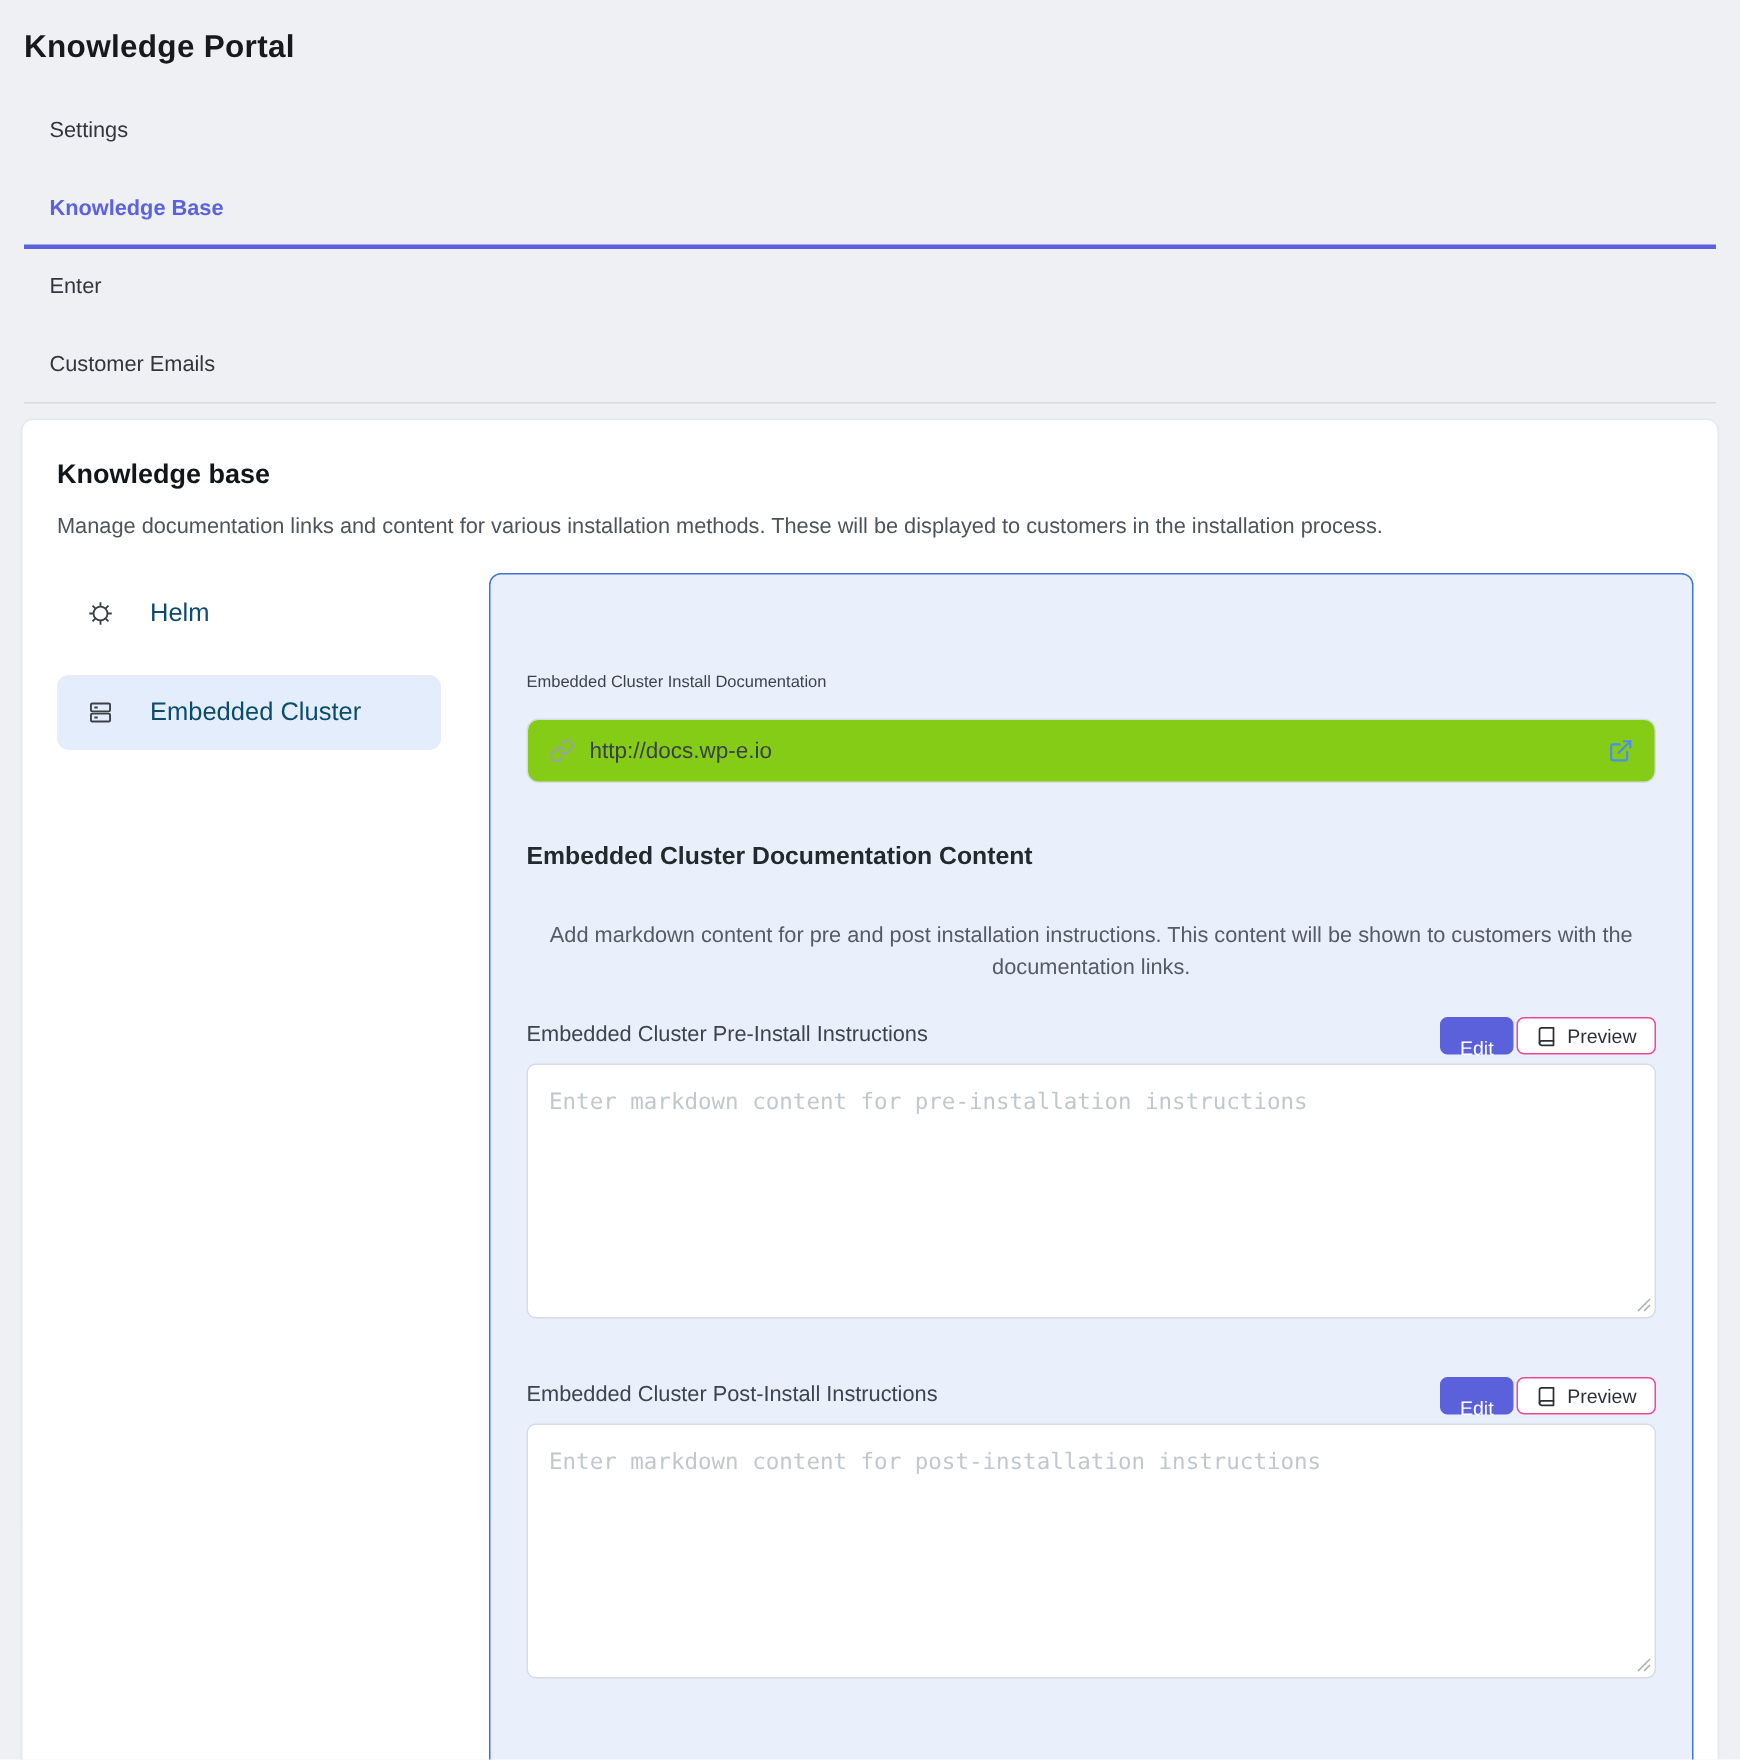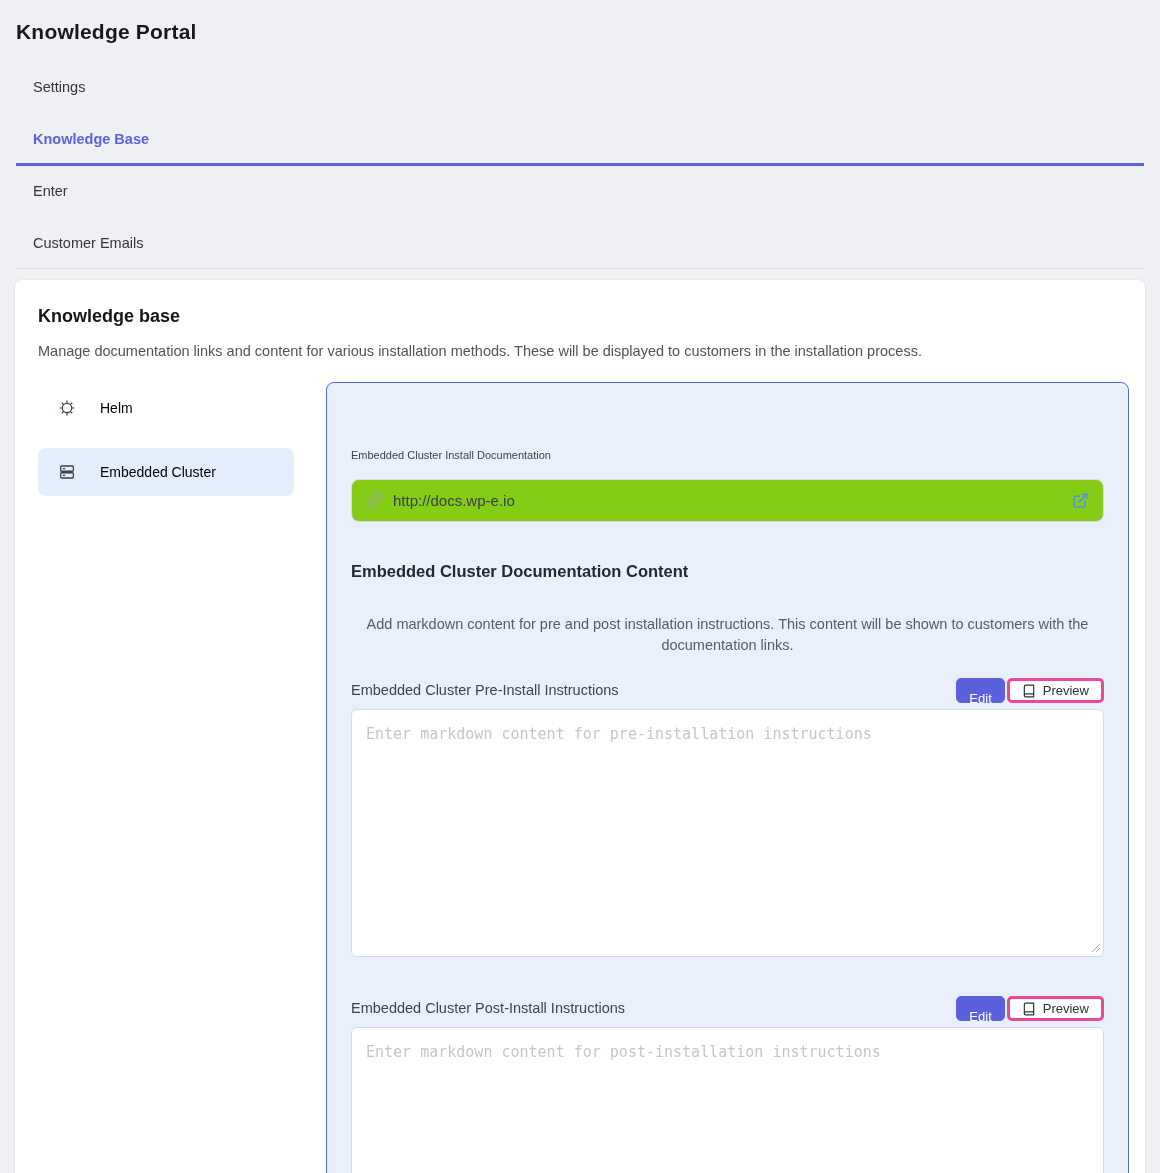--- a/index.html
+++ b/index.html
@@ -63,22 +63,22 @@
     color: #4e545c;
   }
   .columns { display: flex; margin-top: 21px; }
   .side-nav { width: 256px; margin-right: 32px; flex: none; }
   .nav-item {
     display: flex;
     align-items: center;
     gap: 24px;
     padding: 12px 20px;
     border-radius: 8px;
-    font-size: 14px;
-    color: #000000;
+    font-size: 17px;
+    color: #0c4a6e;
     cursor: pointer;
     margin-top: 5px;
     text-align: center;
   }
   .nav-item.active {
     background: #e4edfb;
     padding: 15px 20px;
     margin-top: 19px;
   }
   .nav-icon { width: 18px; height: 18px; flex: none; display: block; color: #3a4148; }
@@ -151,27 +151,27 @@
     display: inline-flex;
     align-items: center;
     gap: 7px;
     padding: 0 12px;
     font-size: 13px;
     border-radius: 5px;
     cursor: pointer;
     line-height: 25px;
   }
   .mode-btn.edit { background: #5a61da; color: #ffffff; border: 1px solid #5a61da; flex-direction: column; }
-  .mode-btn.preview { background: #ffffff; color: #2c3138; border: 3px solid #ec4899; }
+  .mode-btn.preview { background: #ffffff; color: #2c3138; border: 1px solid #ec4899; }
   .mode-btn svg { display: block; }
   .ta-wrap { position: relative; margin-top: 6px; }
   .ta-wrap textarea {
     display: block;
     width: 100%;
-    height: 248px;
+    height: 170px;
     background: #fff;
     border: 1px solid #d8dce1;
     border-radius: 6px;
     padding: 15px 14px;
     font-family: "DejaVu Sans Mono", monospace;
     font-size: 15px;
     color: #333840;
     resize: none;
     outline: none;
   }

